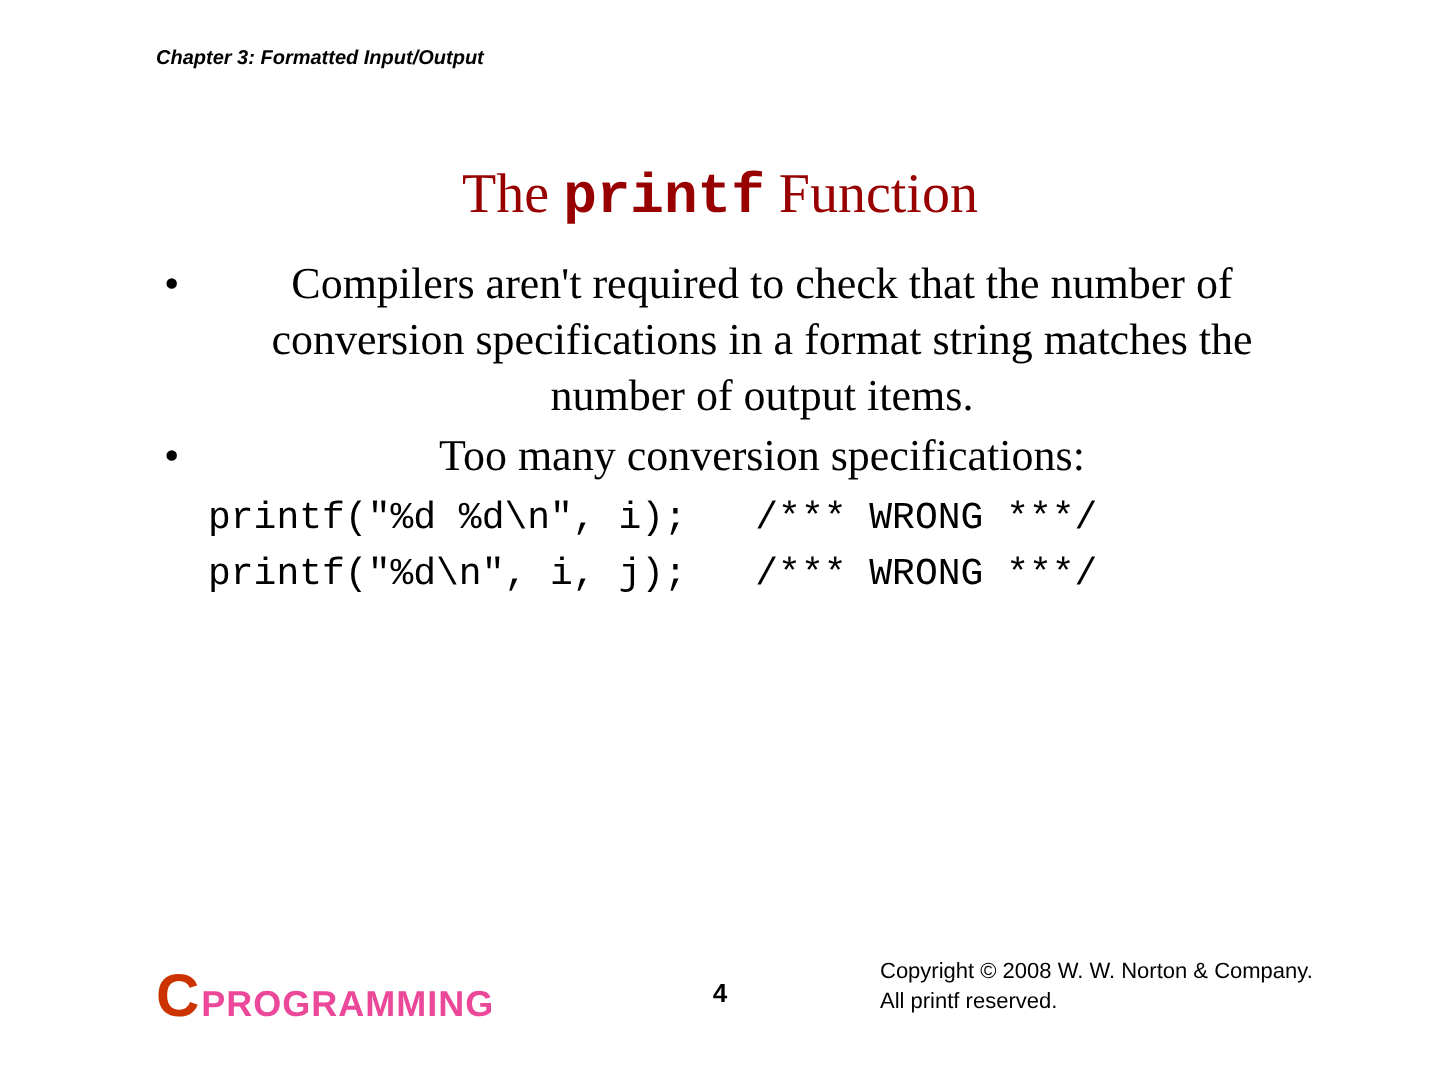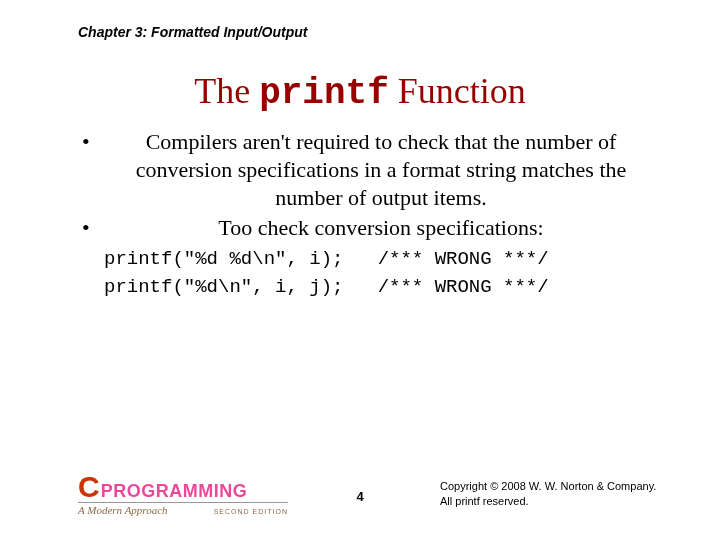--- a/index.html
+++ b/index.html
@@ -11,30 +11,30 @@
     position: relative;
     overflow: hidden;
   }
   .chapter {
     position: absolute;
     top: 24px;
     left: 78px;
     font-family: Arial, Helvetica, sans-serif;
     font-weight: bold;
     font-style: italic;
-    font-size: 14px;
+    font-size: 10px;
     color: #000;
   }
   .title {
     position: absolute;
-    top: 70px;
+    top: 82px;
     left: 0;
     width: 720px;
     text-align: center;
-    font-size: 36px;
+    font-size: 28px;
     color: #980000;
   }
   .title .mono {
     font-family: "Courier New", Courier, monospace;
     font-weight: bold;
   }
   .content {
     position: absolute;
     top: 128px;
     left: 78px;
@@ -146,35 +146,31 @@
 
 <div class="chapter">Chapter 3: Formatted Input/Output</div>
 
 <div class="title">
   <span>The </span><span class="mono">printf</span><span> Function</span>
 </div>
 
 <div class="content">
   <ul>
     <li>Compilers aren't required to check that the number of conversion specifications in a format string matches the number of output items.</li>
-    <li>Too check conversion specifications:</li>
+    <li>Too many conversion specifications:</li>
   </ul>
   <div class="code-line">printf("%d %d\n", i);   /*** WRONG ***/</div>
   <div class="code-line">printf("%d\n", i, j);   /*** WRONG ***/</div>
 </div>
 
 <div class="footer">
   <div class="logo">
     <div class="logo-top">
       <span class="logo-c">C</span>
       <span class="logo-prog">PROGRAMMING</span>
     </div>
-    <div class="logo-sub">
-      <span>A Modern Approach</span>
-      <span class="logo-edition">SECOND EDITION</span>
-    </div>
   </div>
   <div class="page-num">4</div>
   <div class="copyright">
     <div>Copyright © 2008 W. W. Norton &amp; Company.</div>
     <div>All printf reserved.</div>
   </div>
 </div>
 
 </body></html>

